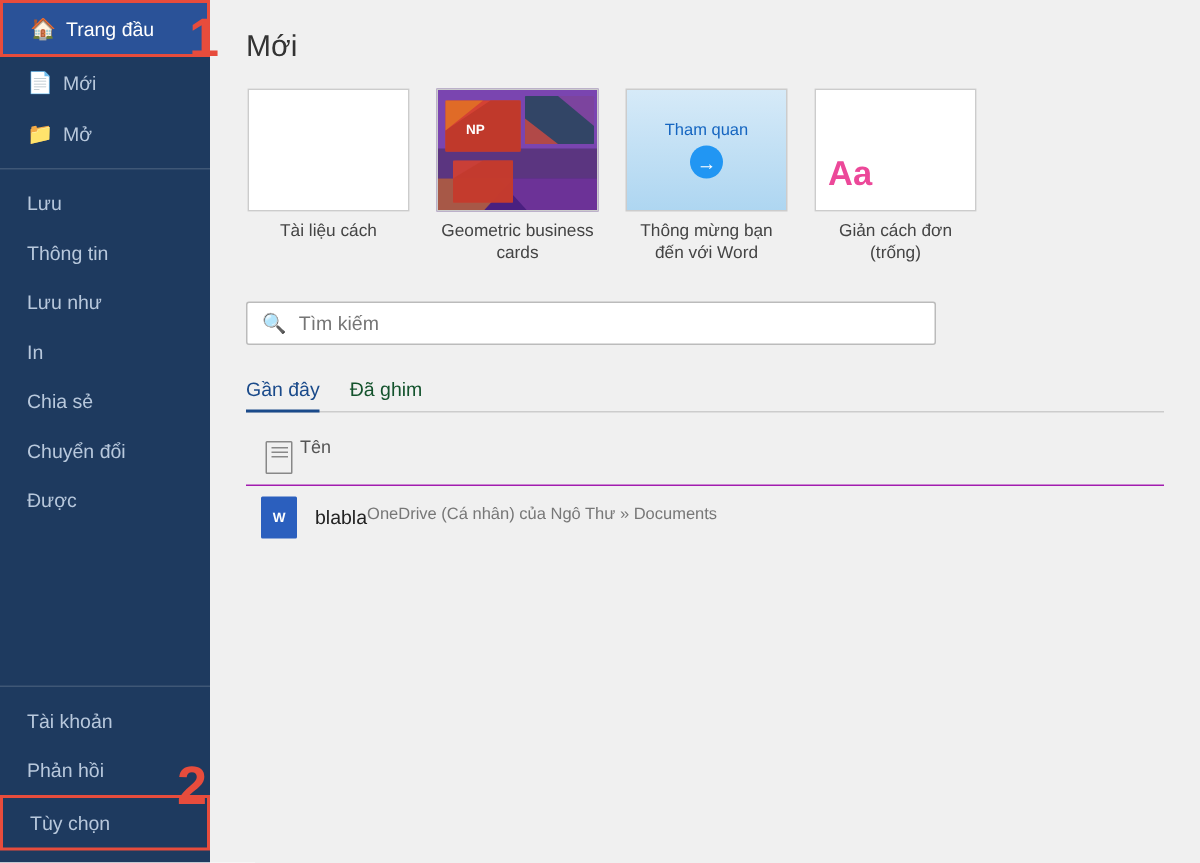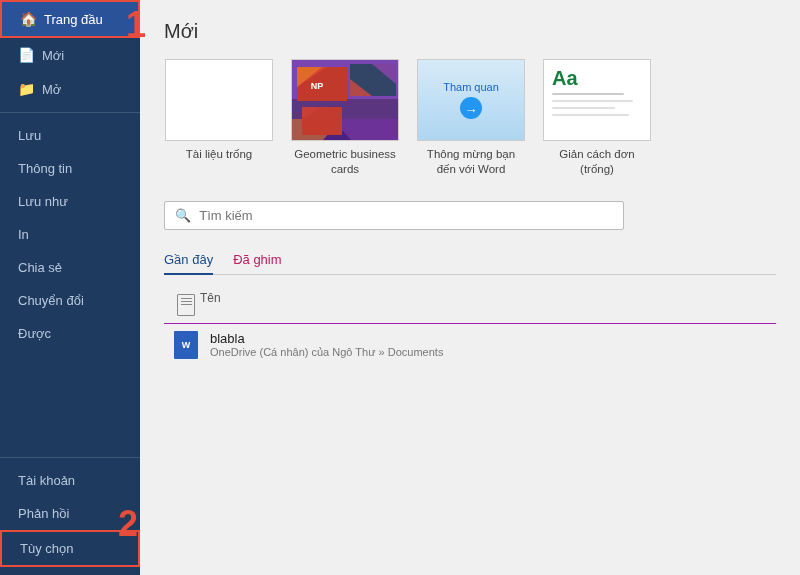--- a/index.html
+++ b/index.html
@@ -119,21 +119,21 @@
     .tabs {
       display: flex;
       gap: 20px;
       margin-bottom: 12px;
       border-bottom: 1px solid #ccc;
       align-items: center;
     }
     .tab {
       padding: 6px 0;
       font-size: 13px;
-      color: #be185d;
+      color: #14532d;
       cursor: pointer;
       border-bottom: 2px solid transparent;
       margin-bottom: -1px;
     }
     .tab.active {
       color: #1a4a8a;
       border-bottom-color: #1a4a8a;
       font-weight: 500;
     }
 
@@ -173,21 +173,21 @@
       border-radius: 1px;
       position: relative;
     }
     .small-doc-icon::after {
       content: '';
       position: absolute;
       top: 3px; left: 3px; right: 2px; height: 1.5px;
       background: #888;
       box-shadow: 0 3px 0 #888, 0 6px 0 #888;
     }
-    .file-info { display: flex; flex-direction: column; }
+    .file-info { display: flex; }
     .file-name { font-size: 13px; color: #222; font-weight: 500; }
     .file-path { font-size: 11px; color: #777; }
 
     
     .number-badge {
       position: absolute;
       font-size: 36px;
       font-weight: bold;
       color: #e74c3c;
       font-family: Arial, sans-serif;
@@ -257,21 +257,21 @@
 </div>
 
 <div class="main">
   <h2 class="section-title">Mới</h2>
 
   <div class="templates-row">
 
     <div class="template-item">
       <div class="template-thumb blank-thumb">
       </div>
-      <span class="template-label">Tài liệu trống</span>
+      <span class="template-label">Tài liệu cách</span>
     </div>
 
     <div class="template-item">
       <div class="template-thumb" style="background:#6b3fa0; padding:0; overflow:hidden; position:relative;">
 
         <svg width="108" height="82" xmlns="http://www.w3.org/2000/svg">
           <rect width="108" height="82" fill="#5b3580"></rect>
 
           <rect x="0" y="0" width="108" height="40" fill="#7a45b0"></rect>
 
@@ -303,21 +303,21 @@
         <span style="font-size:11px;color:#1565c0;font-weight:500;">Tham quan</span>
         <div style="width:22px;height:22px;border-radius:50%;background:#2196F3;display:flex;align-items:center;justify-content:center;">
           <span style="color:#fff;font-size:13px;line-height:1;">→</span>
         </div>
       </div>
       <span class="template-label">Thông mừng bạn đến với Word</span>
     </div>
 
     <div class="template-item">
       <div class="template-thumb" style="background:#fff;border:1px solid #ccc;display:flex;flex-direction:column;padding:8px;gap:5px;align-items:flex-start;justify-content:flex-start;">
-        <span style="font-size:20px;color:#15803d;font-weight:bold;line-height:1;">Aa</span>
+        <span style="font-size:23px;color:#ec4899;font-weight:bold;line-height:1;margin-top:36px;">Aa</span>
         <div style="width:80%;height:2px;background:#ccc;border-radius:1px;"></div>
         <div style="width:90%;height:2px;background:#e0e0e0;border-radius:1px;"></div>
         <div style="width:70%;height:2px;background:#e0e0e0;border-radius:1px;"></div>
         <div style="width:85%;height:2px;background:#e0e0e0;border-radius:1px;"></div>
       </div>
       <span class="template-label">Giản cách đơn (trống)</span>
     </div>
   </div>
 
   <div class="search-bar">

